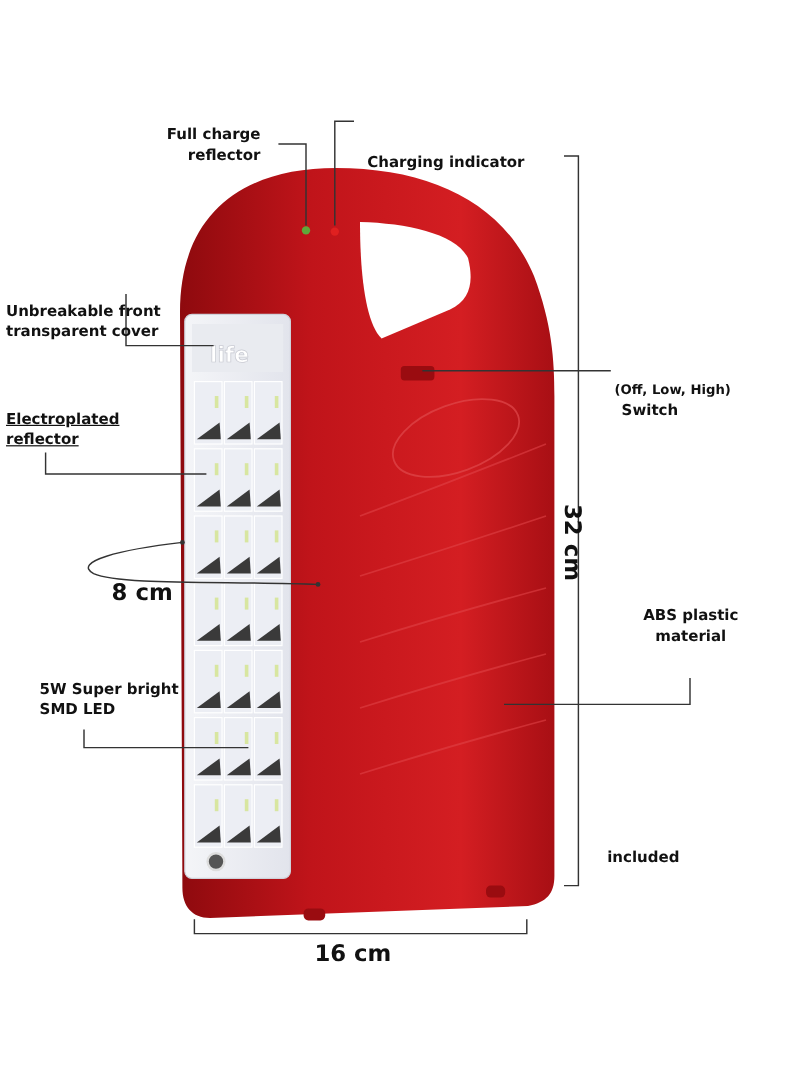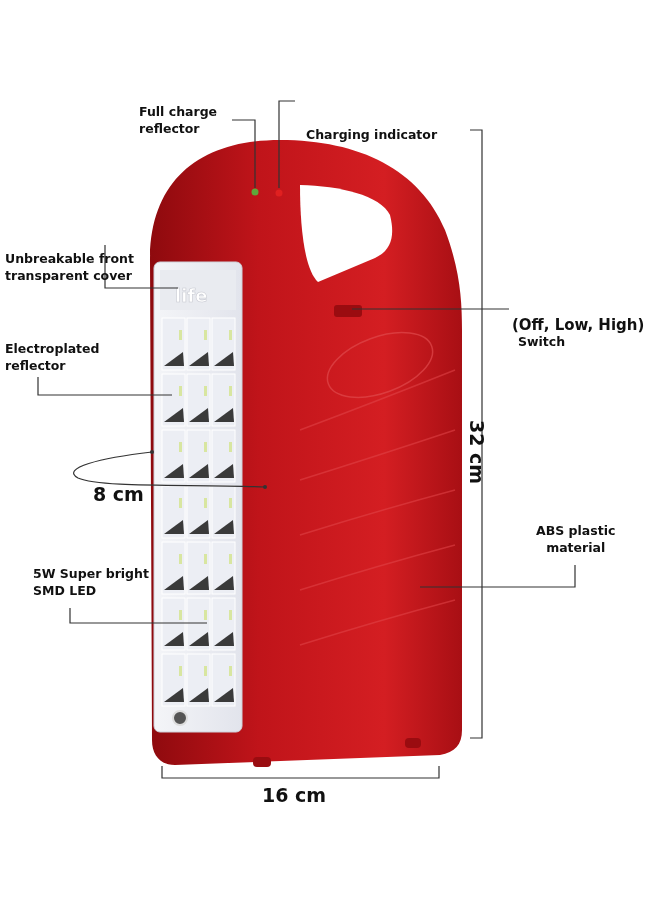--- a/index.html
+++ b/index.html
@@ -1,19 +1,19 @@
 <!DOCTYPE html>
 <html><head>
 <meta charset="utf-8">
 <style>
   html, body { margin: 0; padding: 0; background: #ffffff; }
   body { width: 660px; height: 900px; position: relative; overflow: hidden;
          font-family: "DejaVu Sans", sans-serif; color: #111; }
   .label { position: absolute; font-weight: bold; font-size: 12.5px; line-height: 17px; color: #111; }
-  .label.small { font-size: 15px; line-height: 12px; }
+  .label.small { font-size: 11px; line-height: 12px; }
   .dim { position: absolute; font-weight: bold; font-size: 19px; color: #111; }
   svg.stage { position: absolute; left: 0; top: 0; }
 </style>
 </head>
 <body>
 
 <svg class="stage" width="660" height="900" viewBox="0 0 660 900">
   <defs>
     <linearGradient id="bodyGrad" x1="0" x2="1" y1="0" y2="0">
       <stop offset="0" stop-color="#8e0a0e"></stop>
@@ -144,50 +144,51 @@
     <polyline points="470,130 482,130 482,738 470,738"></polyline>
 
     <polyline points="162,766 162,778 439,778 439,766"></polyline>
   </g>
 
   <path d="M152 452 C100 458 60 468 78 478 C100 488 190 484 265 487" stroke="#333" stroke-width="1.2" fill="none"></path>
   <circle cx="152" cy="452" r="2" fill="#333"></circle>
   <circle cx="265" cy="487" r="2" fill="#333"></circle>
 </svg>
 
-<div class="label" style="left:139px;top:103px;">
+<div class="label" style="left:139px;top:103px;text-align:right;">
   <div>Full charge</div>
   <div>reflector</div>
 </div>
 <div class="label" style="left:306px;top:94px;margin-top:32px;">
   <span>Charging indicator</span>
 </div>
 <div class="label" style="left:5px;top:206px;margin-top:44px;">
   <div>Unbreakable front</div>
   <div>transparent cover</div>
 </div>
-<div class="label" style="left:5px;top:340px;">
+<div class="label" style="left:5px;top:340px;text-decoration:underline;">
   <div>Electroplated</div>
   <div>reflector</div>
 </div>
 <div class="label" style="left:518px;top:301px;margin-top:32px;">
   <span>Switch</span>
 </div>
 <div class="label small" style="left:512px;top:319px;">
   <span>(Off, Low, High)</span>
 </div>
 <div class="label" style="left:33px;top:565px;">
   <div>5W Super bright</div>
   <div>SMD LED</div>
 </div>
-<div class="label" style="left:536px;top:522px;text-align:center;">
+<div class="label" style="left:536px;top:504px;text-align:center;">
   <div>ABS plastic</div>
   <div>material</div>
 </div>
 <div class="label" style="left:506px;top:705px;">
+  <div>included</div>
 </div>
 
 <div class="dim" style="left:488px;top:420px;transform:rotate(90deg);transform-origin:left top;">
   <span>32 cm</span>
 </div>
 <div class="dim" style="left:262px;top:784px;">
   <span>16 cm</span>
 </div>
 <div class="dim" style="left:93px;top:483px;">
   <span>8 cm</span>

